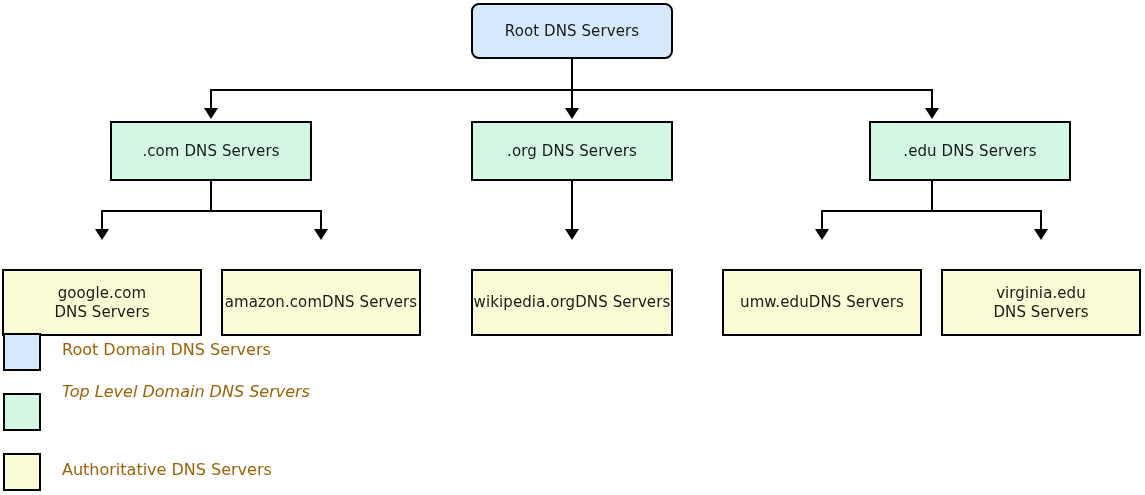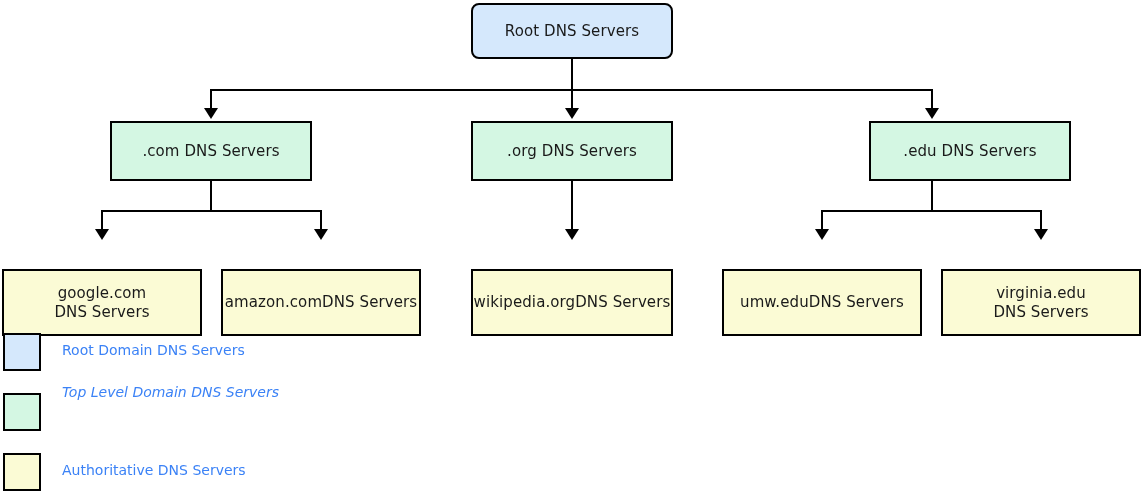--- a/index.html
+++ b/index.html
@@ -62,23 +62,23 @@
     height: 38px;
     border: 2px solid #000000;
   }
   .legend-swatch.root { background: #d5e8fc; }
   .legend-swatch.tld  { background: #d4f7e3; }
   .legend-swatch.auth { background: #fbfbd5; }
 
   .legend-label {
     position: absolute;
     left: 62px;
-    font-size: 14px;
+    font-size: 16px;
     line-height: 18px;
-    color: #3b82f6;
+    color: #a16207;
     white-space: nowrap;
   }
 </style>
 </head>
 <body>
 
 <div id="diagram-root">
 
   <div class="node root" style="left:471px; top:3px; width:202px; height:56px;">Root DNS Servers</div>
 

